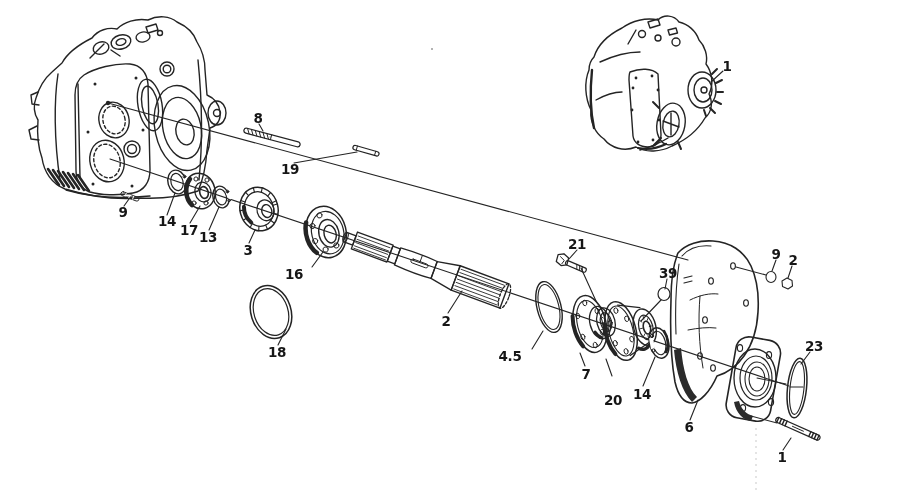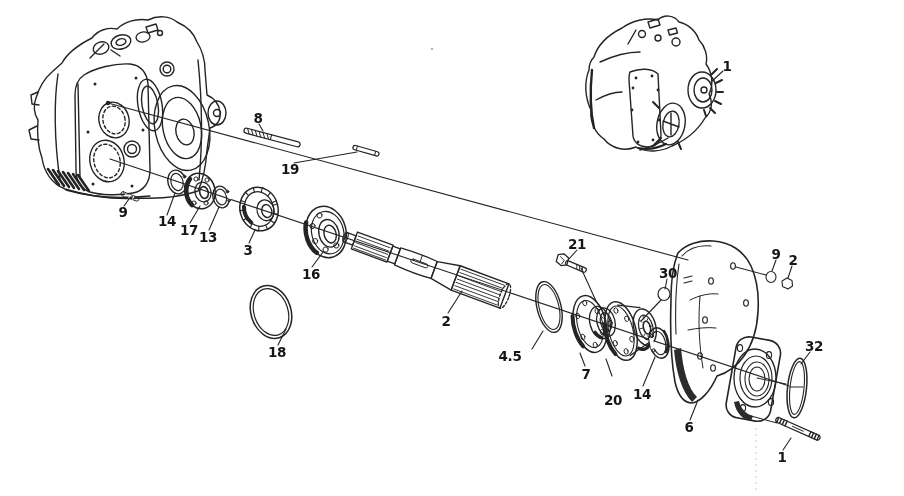--- a/index.html
+++ b/index.html
@@ -445,21 +445,21 @@
   <div class="part-label" style="left:689px;top:427px">6</div>
   <div class="part-label" style="left:586px;top:374px">7</div>
   <div class="part-label" style="left:258px;top:118px">8</div>
   <div class="part-label" style="left:123px;top:212px">9</div>
   <div class="part-label" style="left:782px;top:457px">1</div>
   <div class="part-label" style="left:793px;top:260px">2</div>
   <div class="part-label" style="left:776px;top:254px">9</div>
   <div class="part-label" style="left:208px;top:237px">13</div>
   <div class="part-label" style="left:642px;top:394px">14</div>
   <div class="part-label" style="left:167px;top:221px">14</div>
-  <div class="part-label" style="left:311px;top:274px">16</div>
+  <div class="part-label" style="left:294px;top:274px">16</div>
   <div class="part-label" style="left:189px;top:230px">17</div>
   <div class="part-label" style="left:277px;top:352px">18</div>
   <div class="part-label" style="left:290px;top:169px">19</div>
   <div class="part-label" style="left:613px;top:400px">20</div>
   <div class="part-label" style="left:577px;top:244px">21</div>
-  <div class="part-label" style="left:668px;top:273px">30</div>
-  <div class="part-label" style="left:814px;top:346px">32</div>
+  <div class="part-label" style="left:668px;top:273px">39</div>
+  <div class="part-label" style="left:814px;top:346px">23</div>
 </div>
 
 </body></html>

